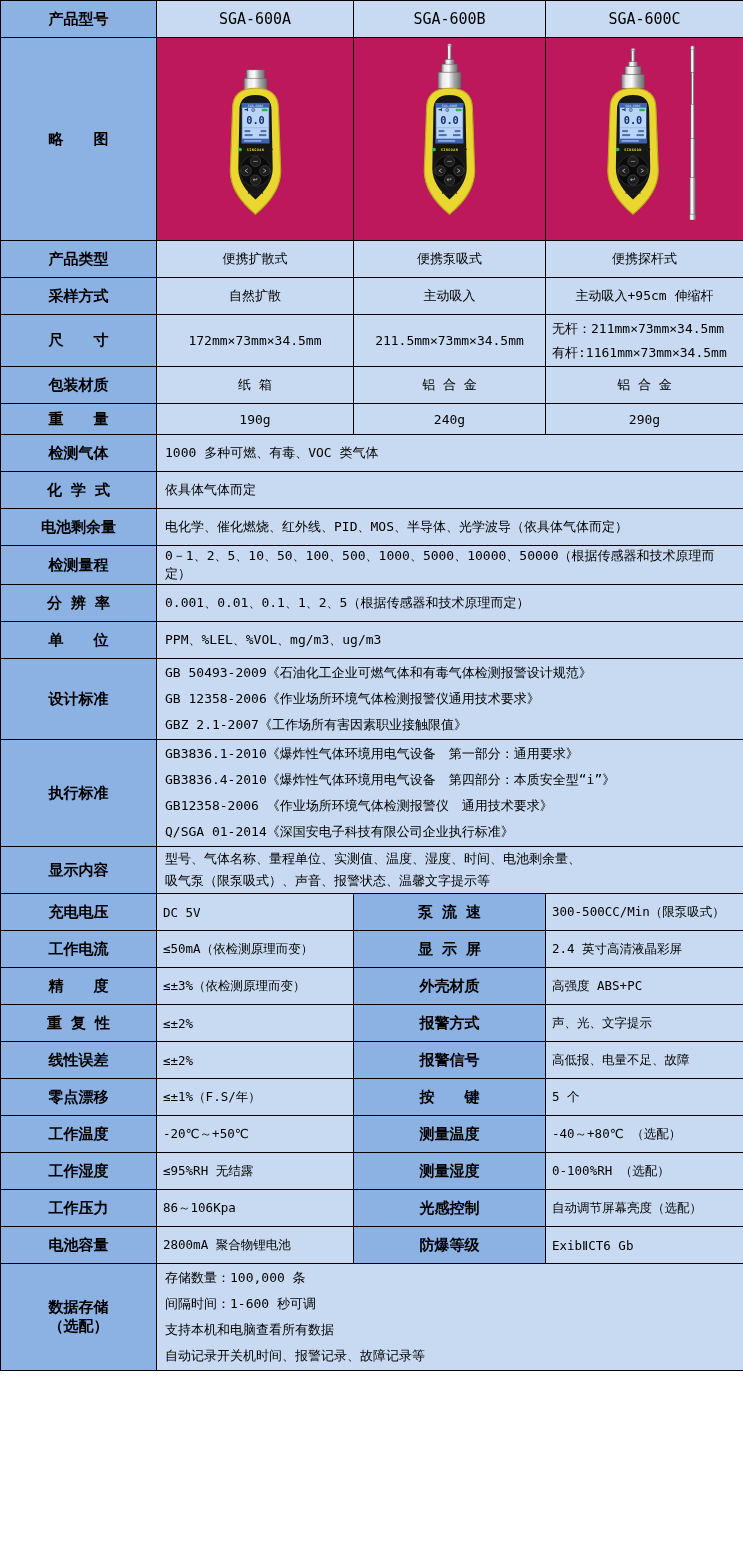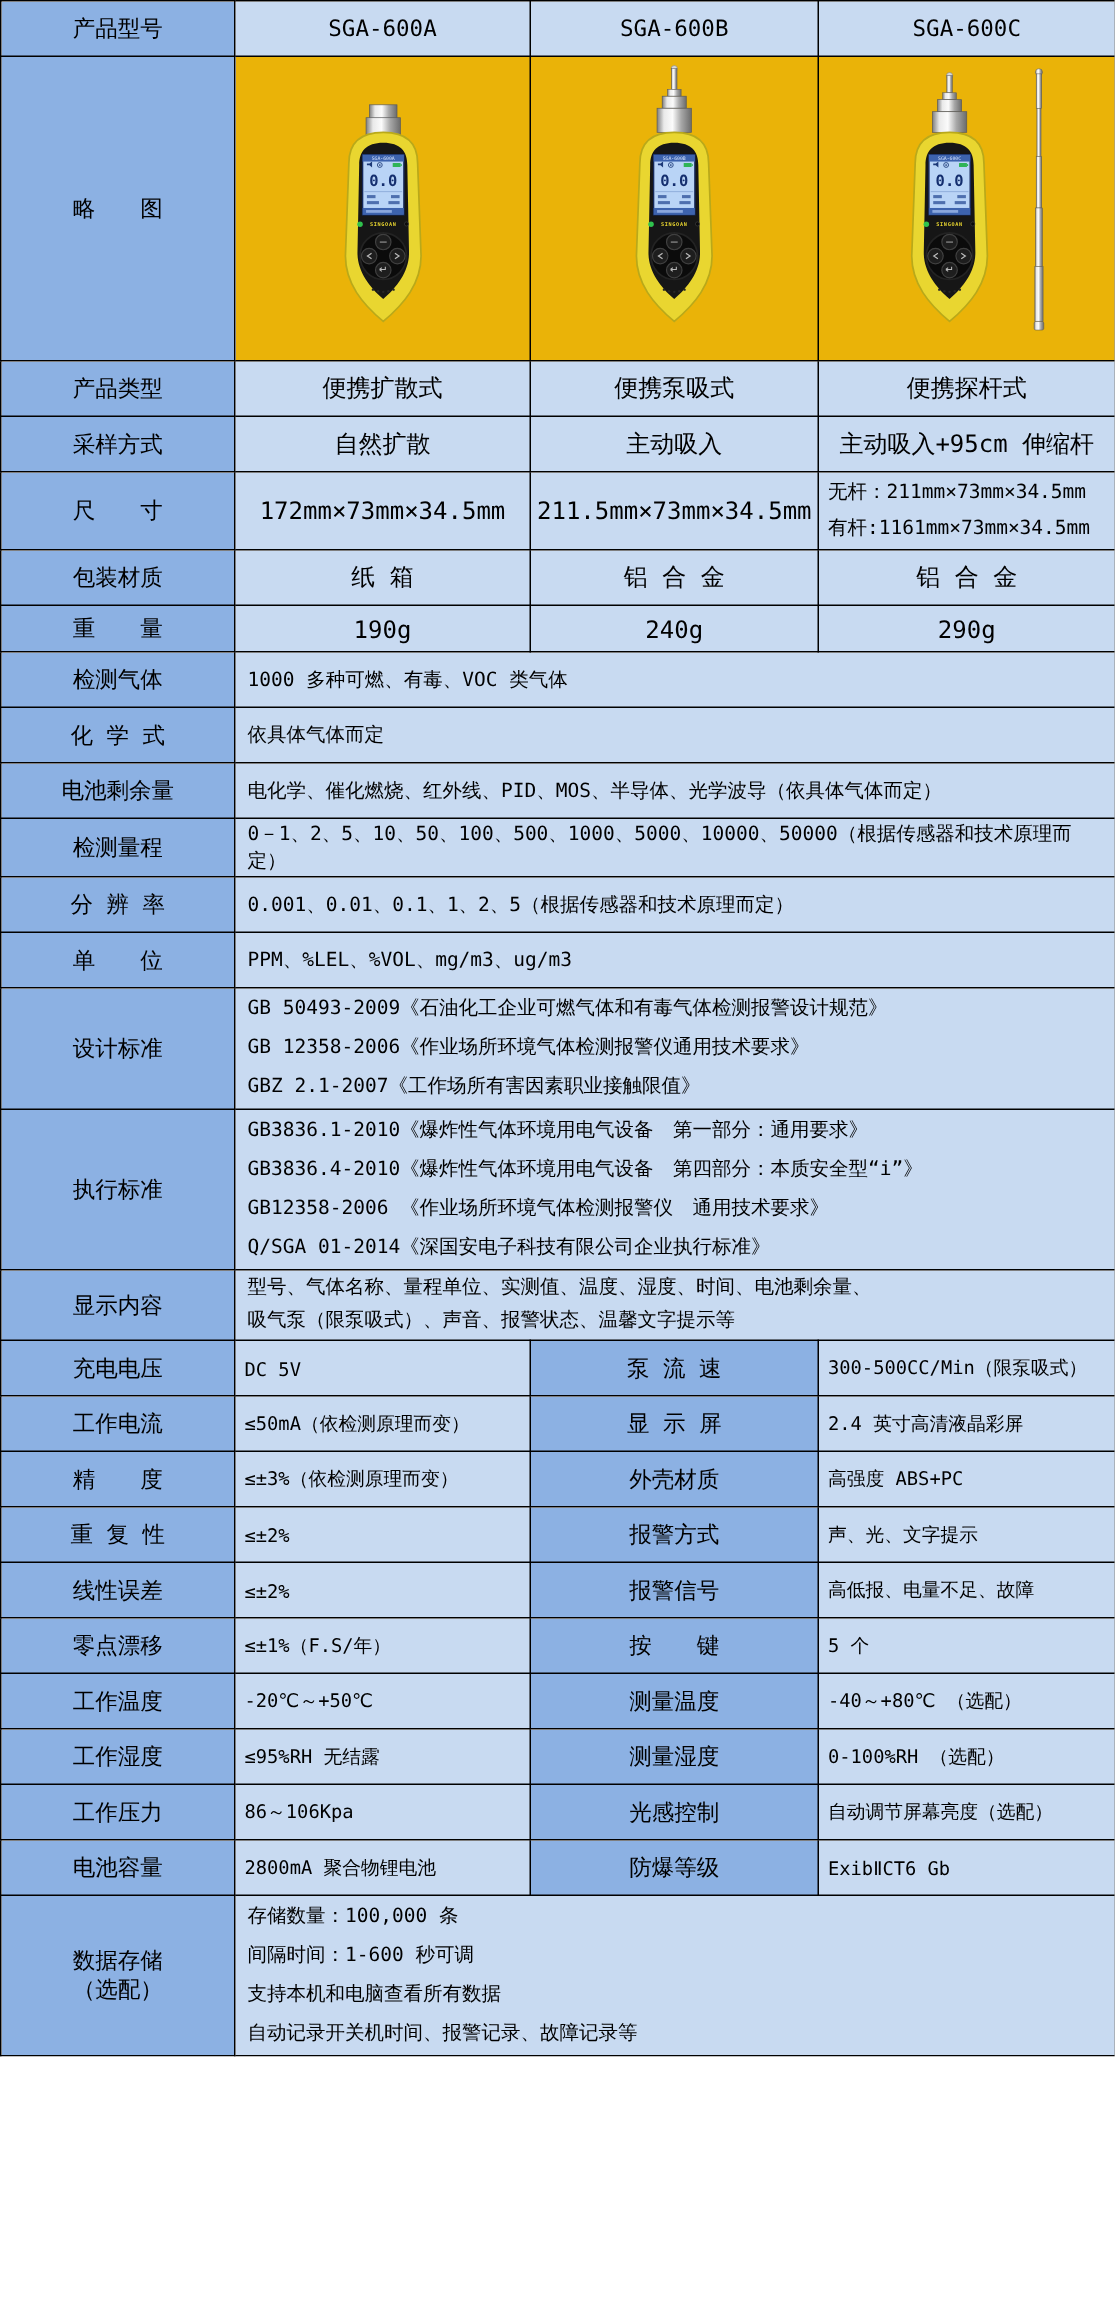--- a/index.html
+++ b/index.html
@@ -3,27 +3,27 @@
 <meta charset="utf-8">
 <style>
   html,body{margin:0;padding:0;background:#fff;}
   .sheet{width:743px;}
   table.spec{
     border-collapse:collapse;table-layout:fixed;width:743px;
     font-family:"DejaVu Sans Mono","DejaVu Sans",monospace;color:#000;
   }
   .spec th,.spec td{border:1px solid #000;overflow:hidden;vertical-align:middle;}
   th.lab{
-    background:#8CB1E3;font-size:15px;font-weight:normal;text-align:center;
+    background:#8CB1E3;font-size:15px;font-weight:bold;text-align:center;
     padding:1px 2px;line-height:1.25;
   }
   td.val{background:#C8DAF1;font-size:13px;text-align:left;padding:1px 8px;}
-  td.cval{background:#C8DAF1;font-size:16px;text-align:center;padding:1px 4px;}
+  td.cval{background:#C8DAF1;font-size:13px;text-align:center;padding:1px 4px;}
   td.pval{background:#C8DAF1;font-size:12.5px;text-align:left;padding:1px 6px;}
-  td.photo{background:#eab308;text-align:center;vertical-align:middle;padding:0;}
+  td.photo{background:#be185d;text-align:center;vertical-align:middle;padding:0;}
   tr.h37{height:37px;} tr.h31{height:31px;} tr.h52{height:52px;} tr.h44{height:44px;}
   tr.h79{height:79px;} tr.h104{height:104px;} tr.h203{height:203px;}
   .mline{line-height:26px;}
   .dline{line-height:22px;}
   .dim2{line-height:24px;text-align:left;padding-left:2px;}
   svg text{font-family:"DejaVu Sans Mono","DejaVu Sans",monospace;}
 </style>
 </head>
 <body>
 

